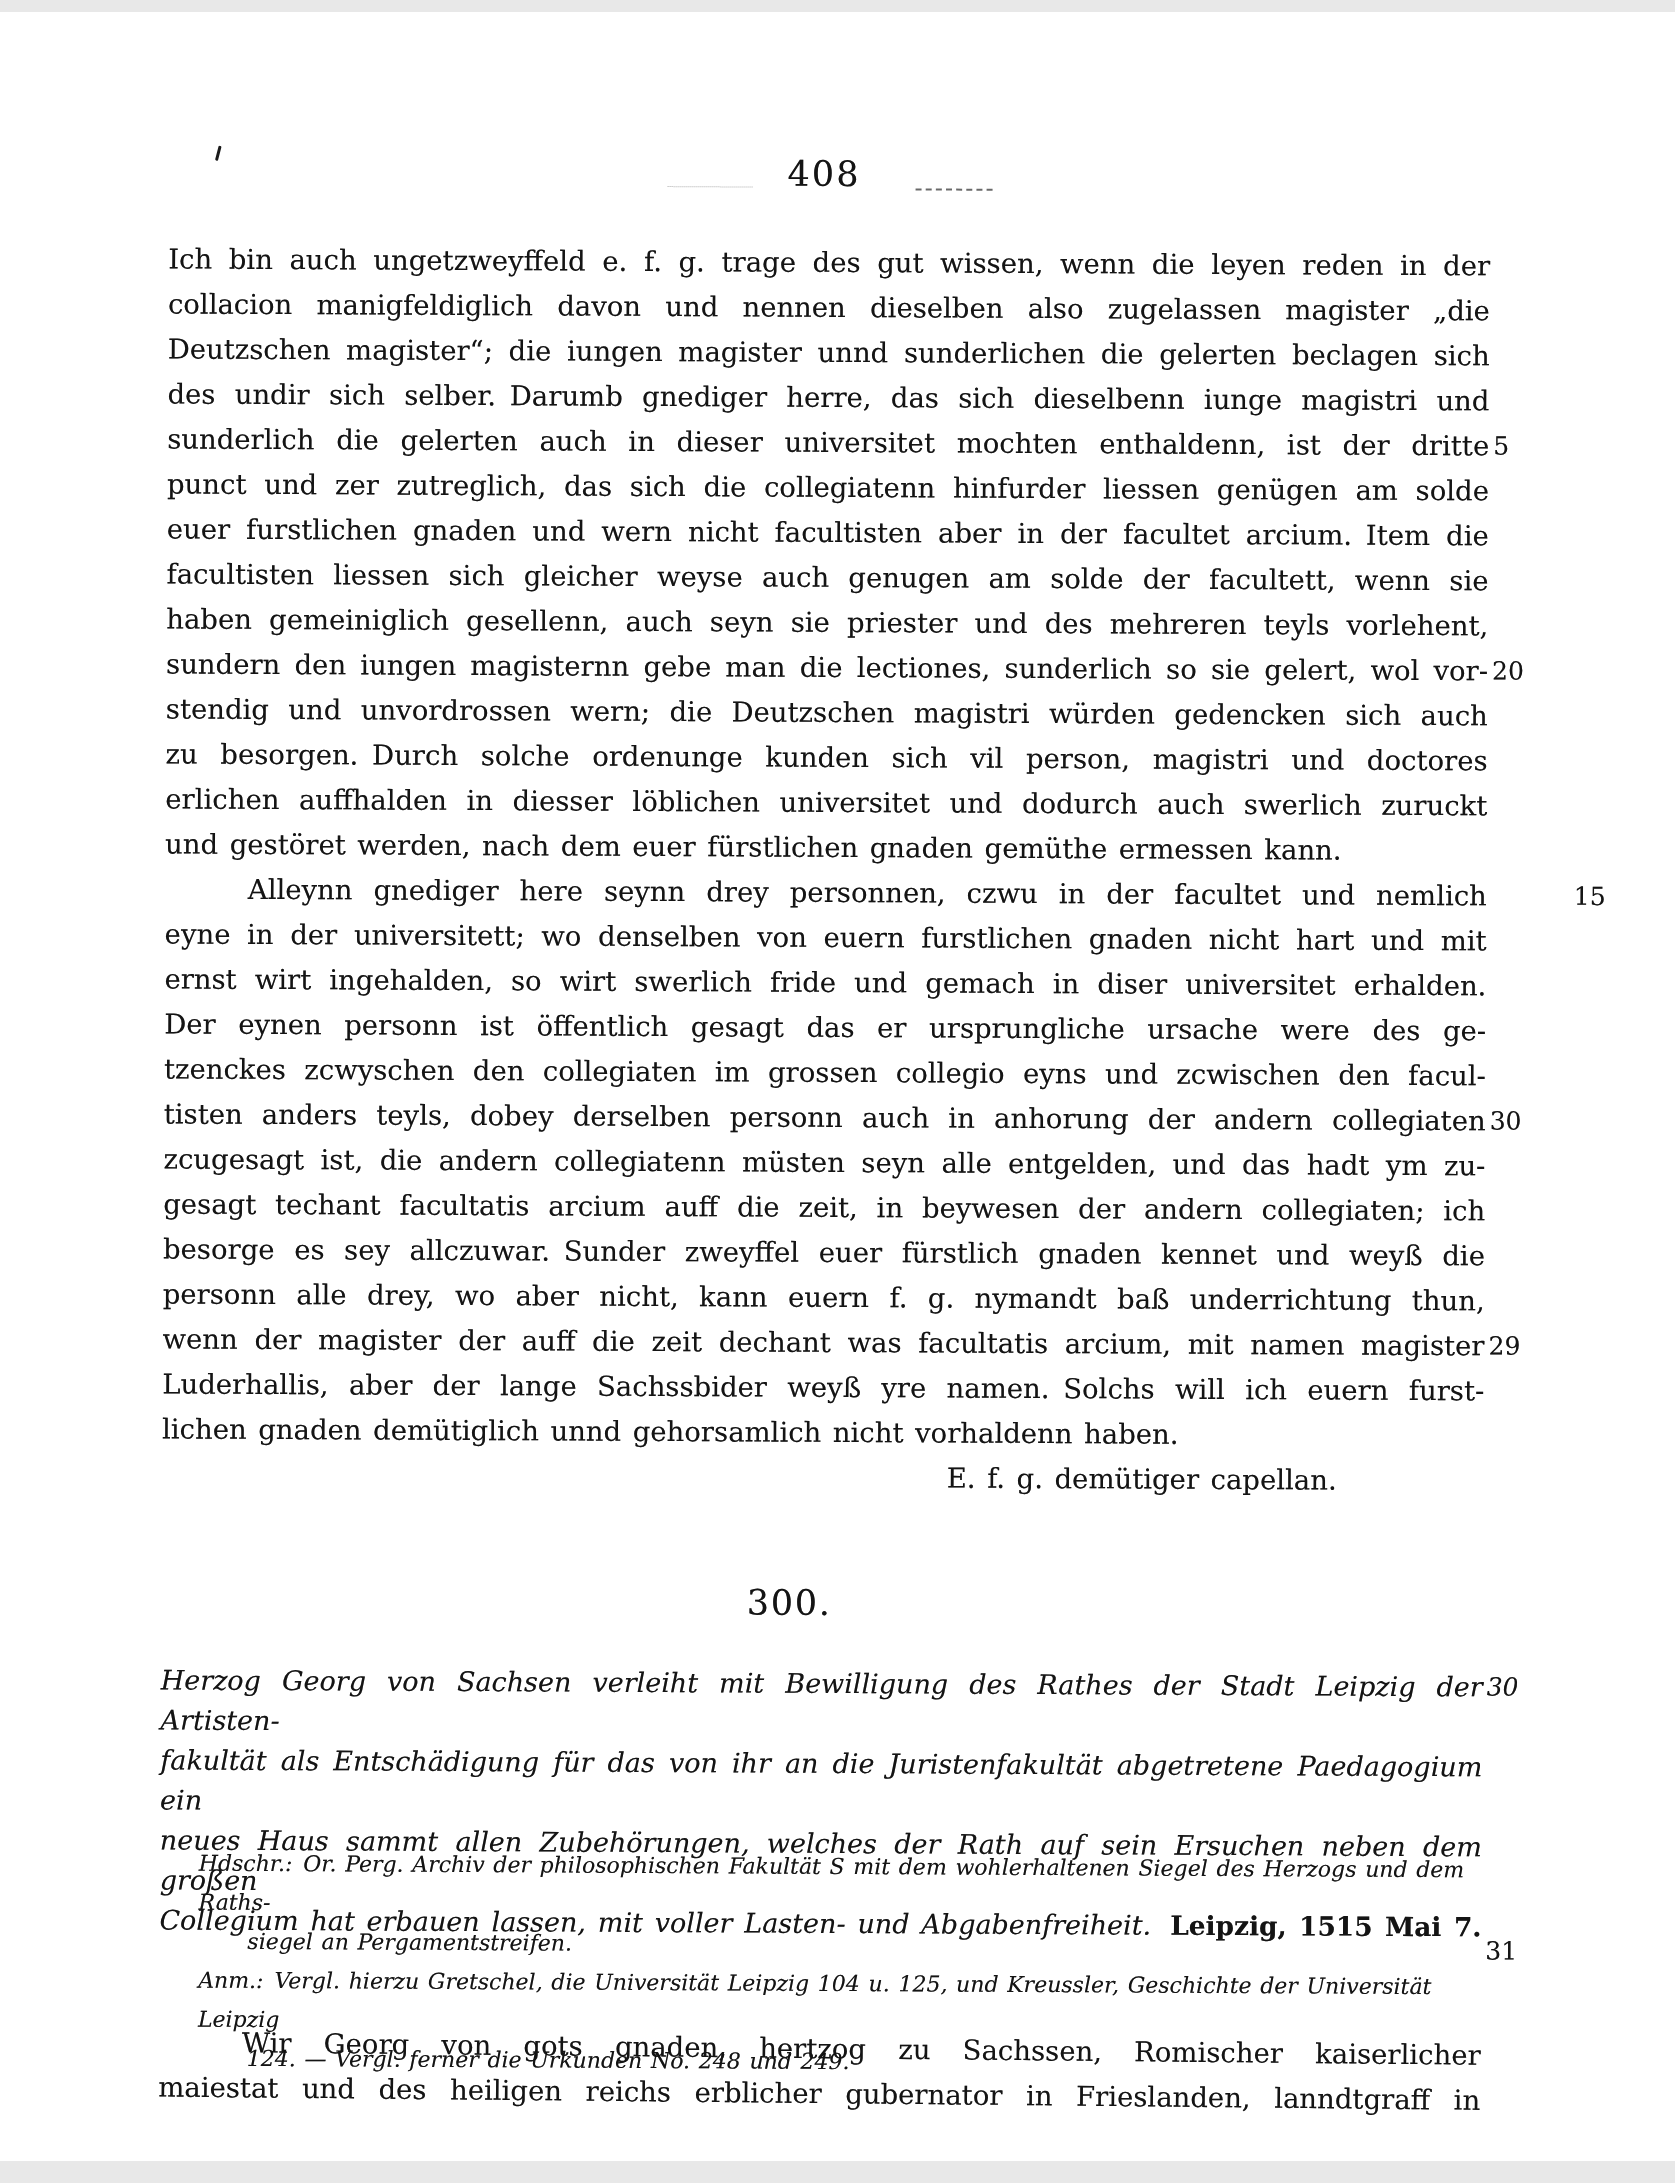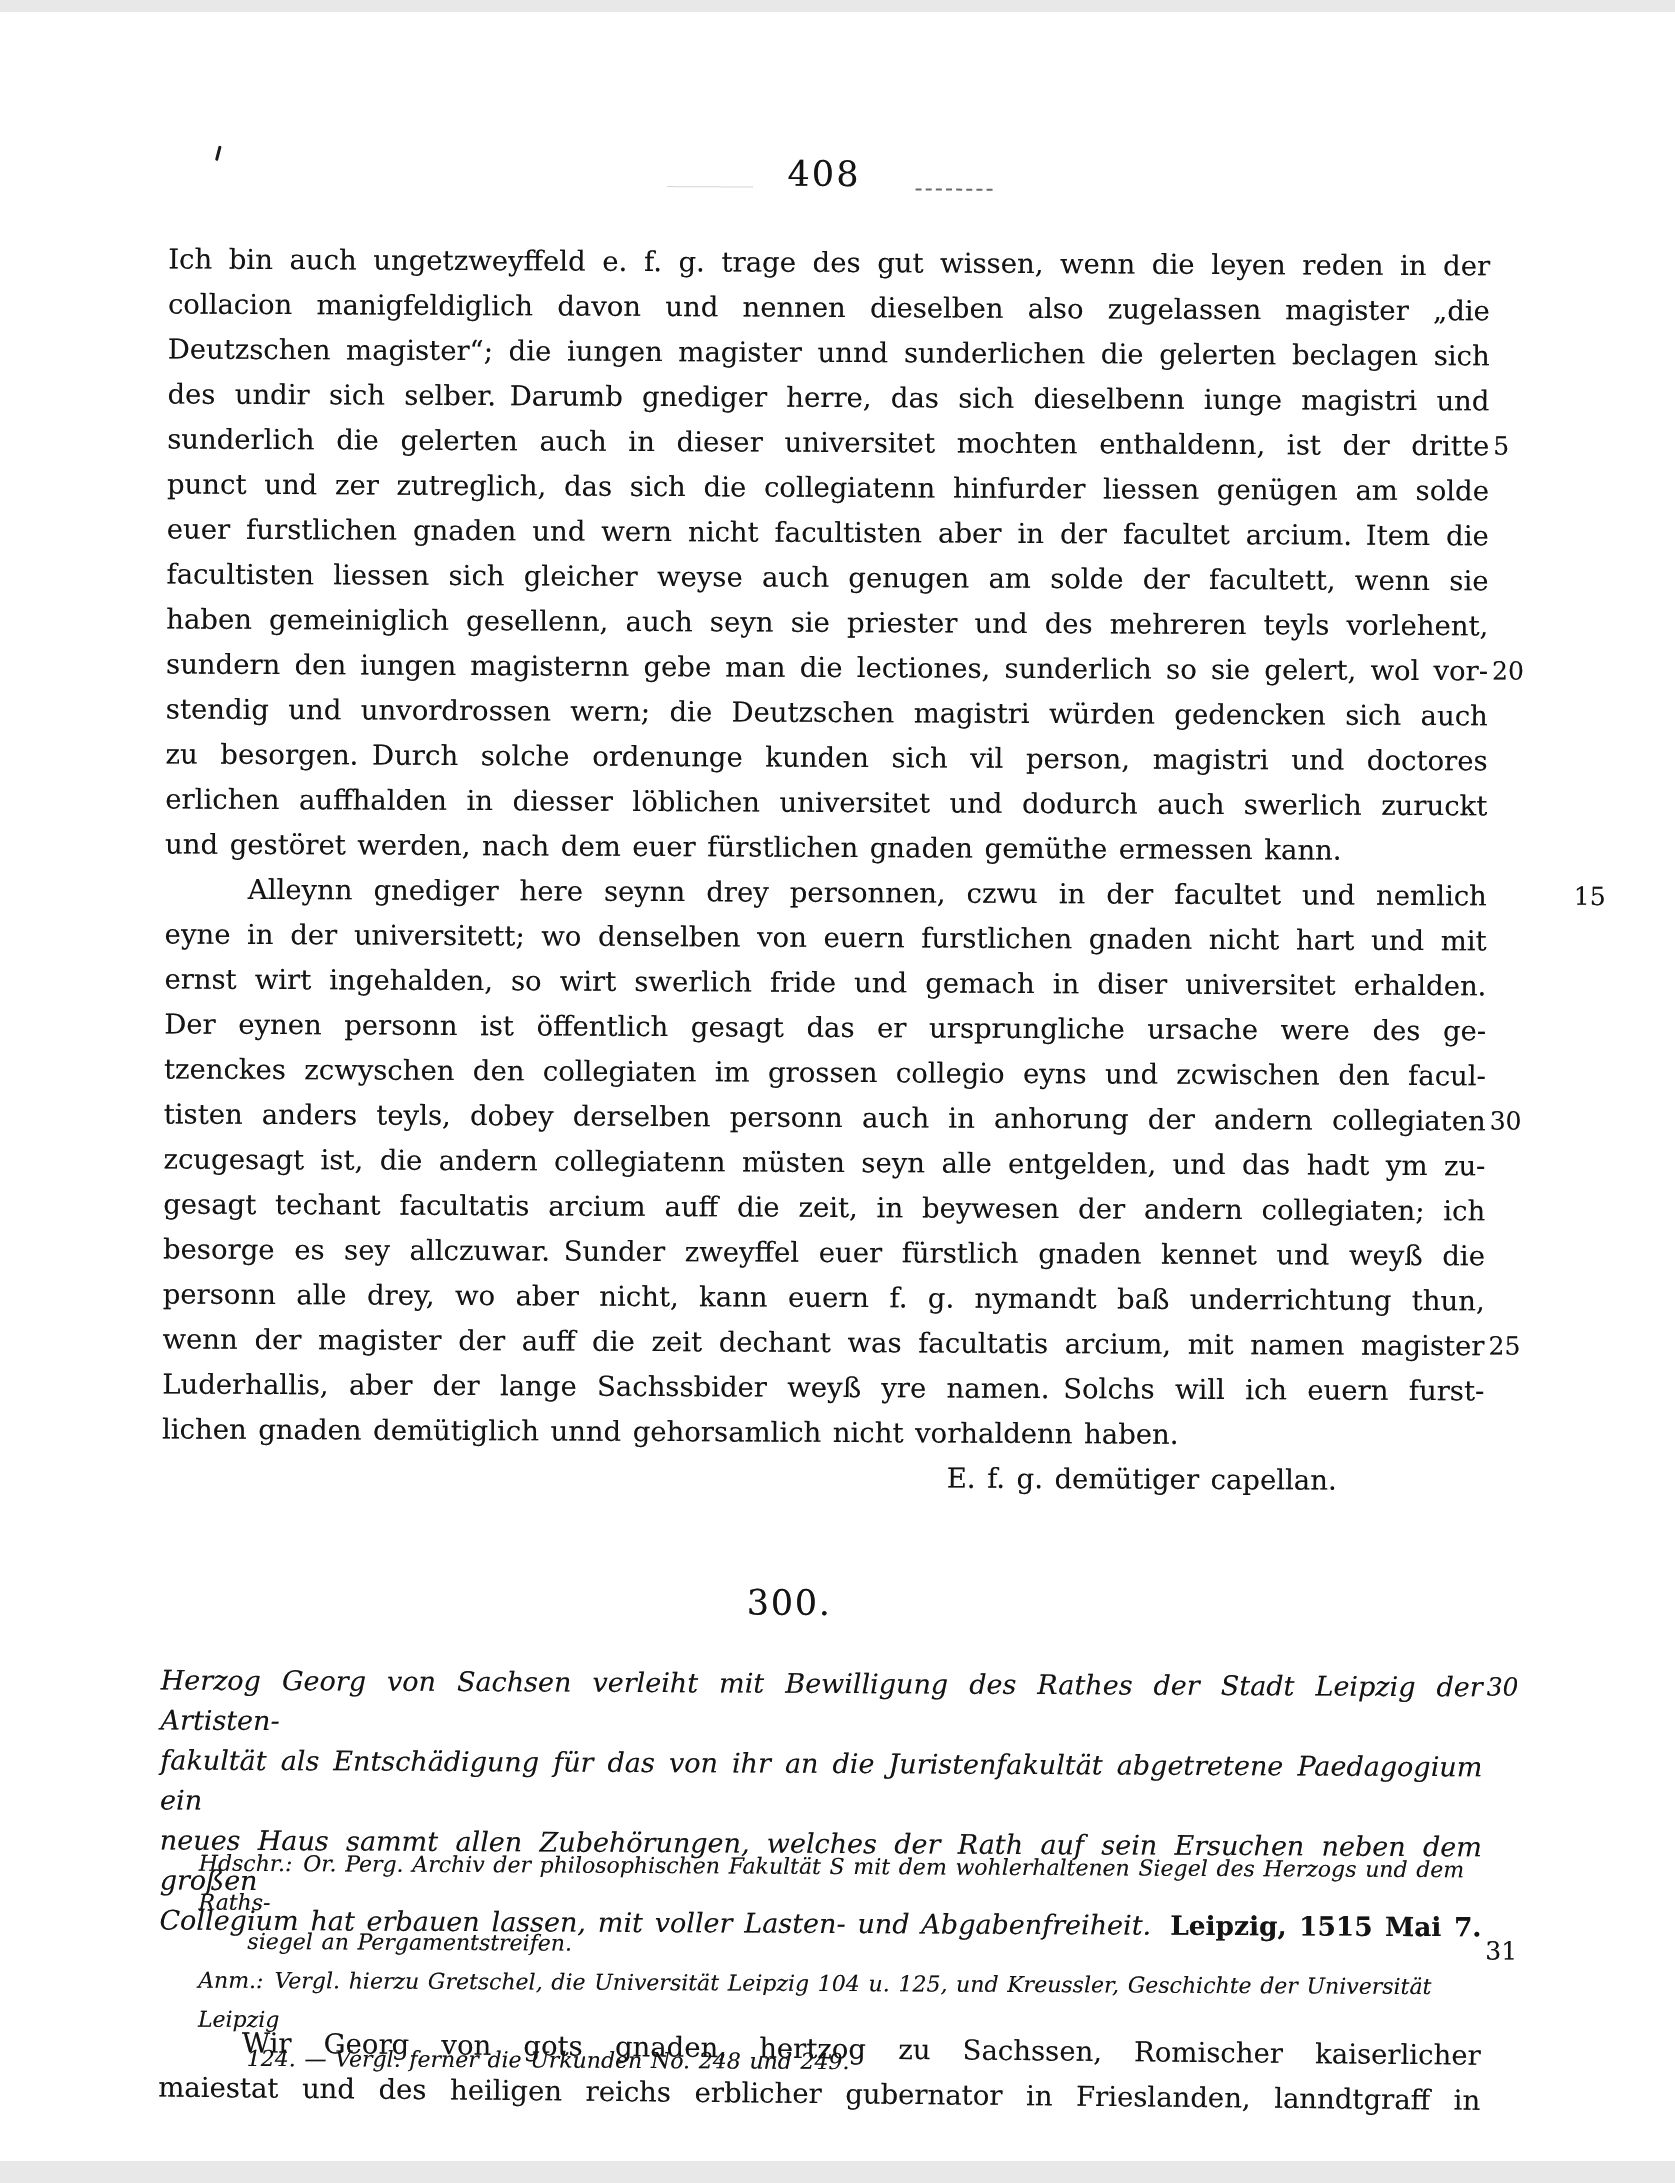--- a/index.html
+++ b/index.html
@@ -96,21 +96,21 @@
       <div class="ln j ind"><span>Alleynn gnediger here seynn drey personnen, czwu in der facultet und nemlich</span><span class="mnum">15</span></div>
       <div class="ln j"><span>eyne in der universitett; wo denselben von euern furstlichen gnaden nicht hart und mit</span></div>
       <div class="ln j"><span>ernst wirt ingehalden, so wirt swerlich fride und gemach in diser universitet erhalden.</span></div>
       <div class="ln j"><span>Der eynen personn ist öffentlich gesagt das er ursprungliche ursache were des ge-</span></div>
       <div class="ln j"><span>tzenckes zcwyschen den collegiaten im grossen collegio eyns und zcwischen den facul-</span></div>
       <div class="ln j"><span>tisten anders teyls, dobey derselben personn auch in anhorung der andern collegiaten</span><span class="mnum">30</span></div>
       <div class="ln j"><span>zcugesagt ist, die andern collegiatenn müsten seyn alle entgelden, und das hadt ym zu-</span></div>
       <div class="ln j"><span>gesagt techant facultatis arcium auff die zeit, in beywesen der andern collegiaten; ich</span></div>
       <div class="ln j"><span>besorge es sey allczuwar. Sunder zweyffel euer fürstlich gnaden kennet und weyß die</span></div>
       <div class="ln j"><span>personn alle drey, wo aber nicht, kann euern f. g. nymandt baß underrichtung thun,</span></div>
-      <div class="ln j"><span>wenn der magister der auff die zeit dechant was facultatis arcium, mit namen magister</span><span class="mnum">25</span></div>
+      <div class="ln j"><span>wenn der magister der auff die zeit dechant was facultatis arcium, mit namen magister</span><span class="mnum">29</span></div>
       <div class="ln j"><span>Luderhallis, aber der lange Sachssbider weyß yre namen. Solchs will ich euern furst-</span></div>
       <div class="ln"><span>lichen gnaden demütiglich unnd gehorsamlich nicht vorhaldenn haben.</span></div>
       <div class="ln sig"><span>E. f. g. demütiger capellan.</span></div>
     </div>
 
     <div class="heading">300.</div>
 
     <div class="col regest">
       <div class="ln j"><span>Herzog Georg von Sachsen verleiht mit Bewilligung des Rathes der Stadt Leipzig der Artisten-</span><span class="mnum">30</span></div>
       <div class="ln j"><span>fakultät als Entschädigung für das von ihr an die Juristenfakultät abgetretene Paedagogium ein</span></div>

